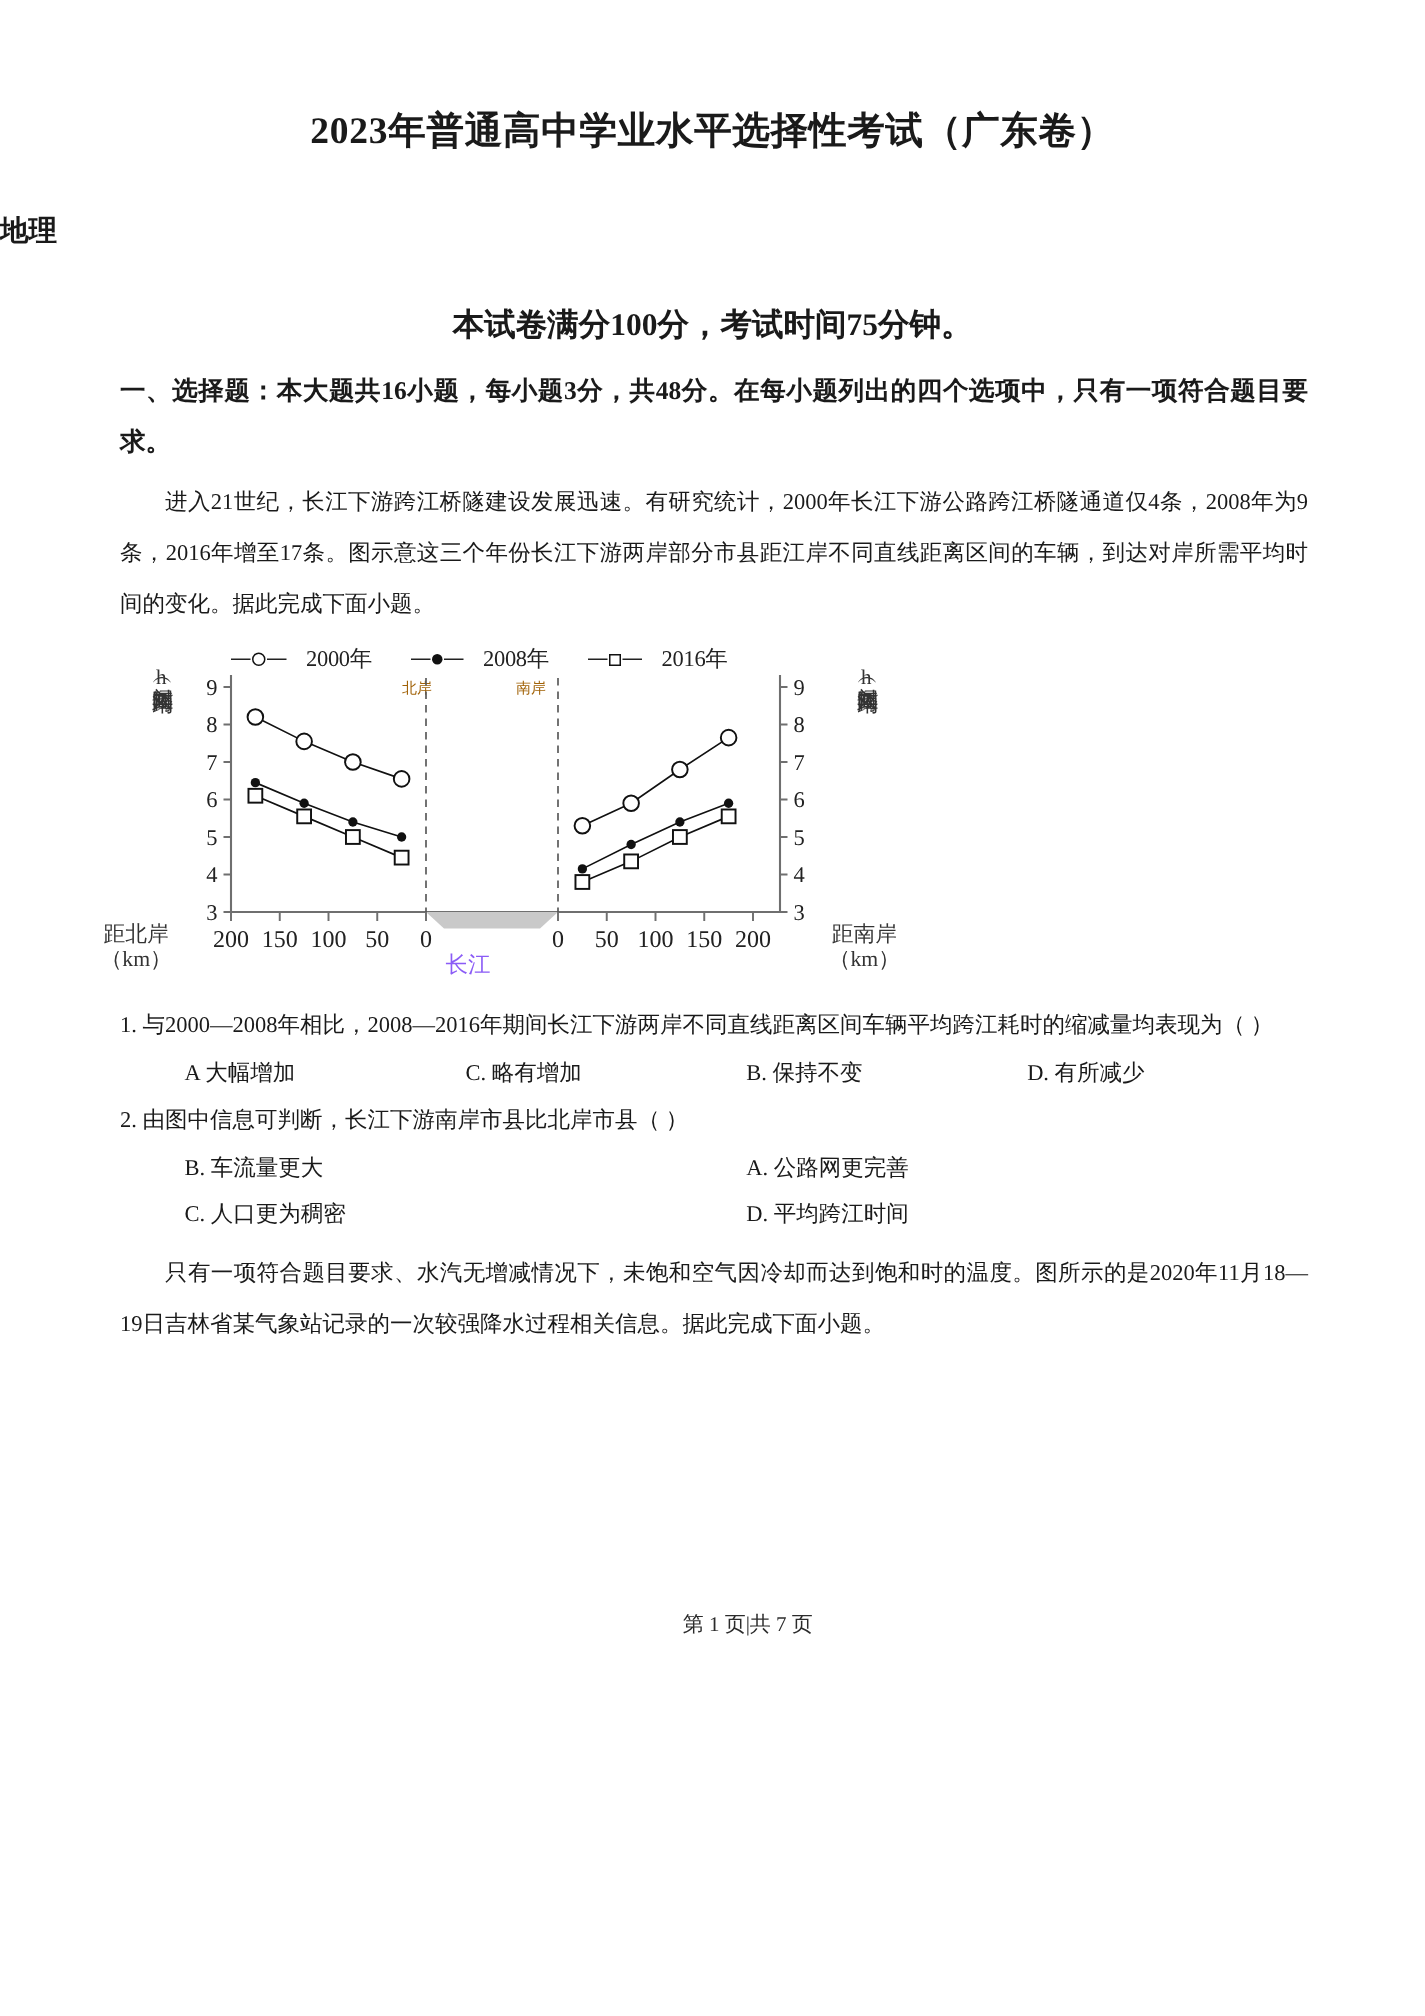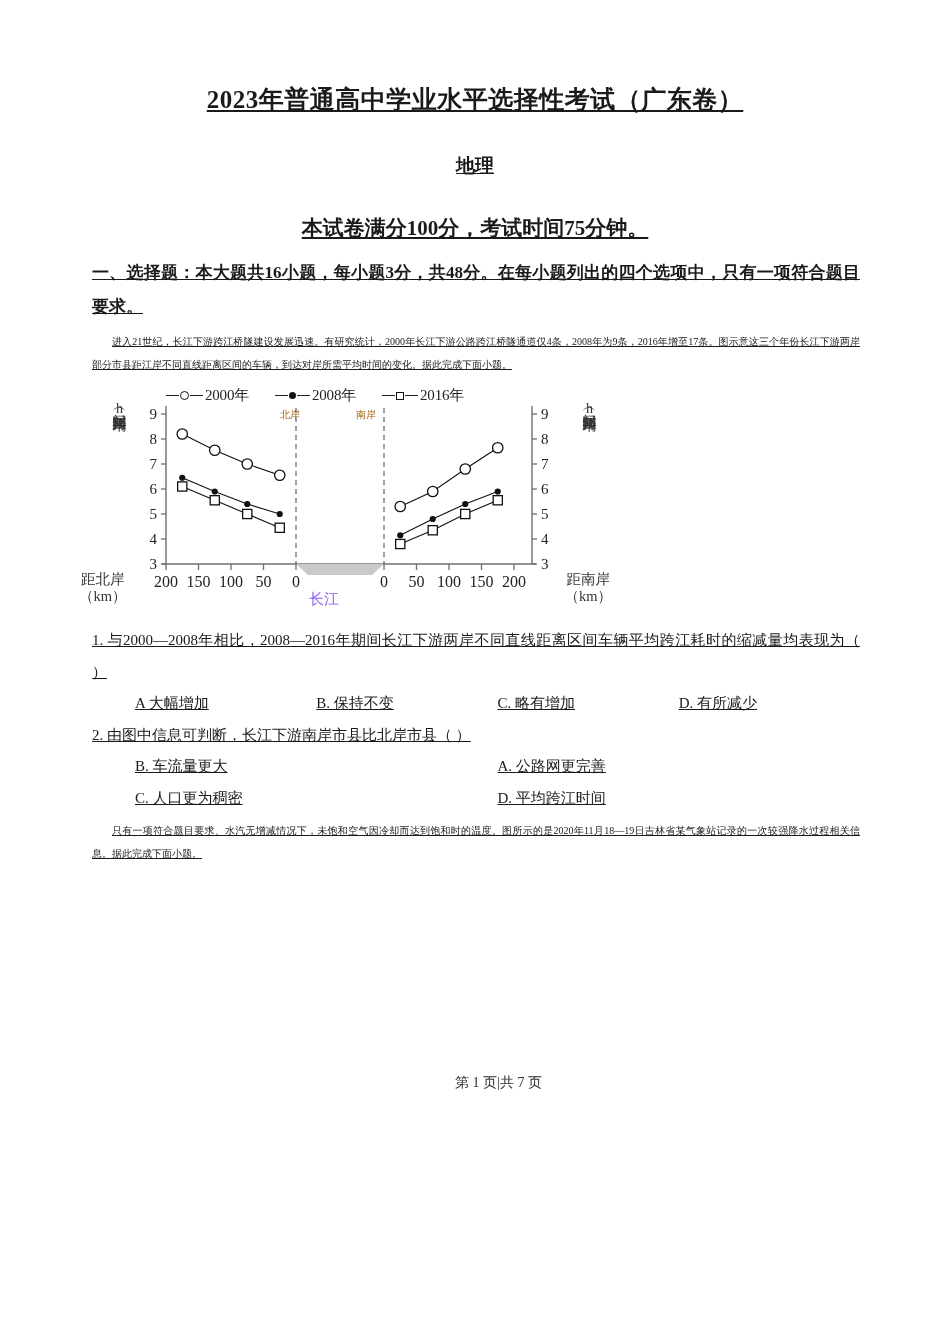--- a/index.html
+++ b/index.html
@@ -11,34 +11,33 @@
     background: #ffffff;
     font-family: "Liberation Serif", "DejaVu Serif", serif;
     color: #1a1a1a;
     position: relative;
     overflow: hidden;
   }
   .page {
     position: relative;
     width: 950px;
     height: 1104px;
-    padding: 12px;
-    text-decoration: underline;
+    padding: 0;
   }
   .doc-title {
     text-align: center;
     font-size: 25px;
     font-weight: bold;
     letter-spacing: 0.5px;
     margin: 0;
     padding-top: 72px;
     line-height: 1.3;
   }
   .subject-title {
-    text-align: center;
+    text-align: left;
     font-size: 19px;
     font-weight: bold;
     margin: 0;
     padding-top: 36px;
   }
   .exam-info {
     text-align: center;
     font-size: 21px;
     font-weight: bold;
     margin: 0;
@@ -46,21 +45,21 @@
   }
   .section-head {
     font-size: 17px;
     font-weight: bold;
     line-height: 2.05;
     margin: 0;
     padding: 14px 78px 0 80px;
     text-align: justify;
   }
   .passage {
-    font-size: 10px;
+    font-size: 15px;
     line-height: 2.25;
     margin: 0;
     padding: 6px 78px 0 80px;
     text-indent: 2em;
     text-align: justify;
   }
   .question {
     font-size: 15px;
     line-height: 2.1;
     margin: 0;
@@ -121,21 +120,21 @@
   .mk-circle {
     width: 9px; height: 9px; border: 1.3px solid #111;
     border-radius: 50%; background: #fff;
   }
   .mk-dot {
     width: 7px; height: 7px; border-radius: 50%; background: #111;
   }
   .mk-square {
     width: 8px; height: 8px; border: 1.3px solid #111; background: #fff;
   }
-  .legend-label { font-size: 15px; margin-left: 1px; letter-spacing:-0.2px;}
+  .legend-label { font-size: 15px; margin-left: 12px; letter-spacing:-0.2px;}
 
   .ylab {
     position: absolute;
     font-size: 14px;
     color: #333;
     writing-mode: vertical-rl;
     text-orientation: upright;
     letter-spacing: -1px;
     white-space: nowrap;
   }
@@ -312,22 +311,22 @@
             <rect x="409.15" y="109.65" width="9.2" height="9.2" fill="#fff" stroke="#111" stroke-width="1.3"></rect>
           </g>
       </svg>
     </div>
   </div>
 
   <div class="q-spacer"></div>
   <p class="question">1. 与2000—2008年相比，2008—2016年期间长江下游两岸不同直线距离区间车辆平均跨江耗时的缩减量均表现为（      ）</p>
   <div class="options-row four">
     <div>A  大幅增加</div>
+    <div>C. 略有增加</div>
     <div>B. 保持不变</div>
-    <div>C. 略有增加</div>
     <div>D. 有所减少</div>
   </div>
 
   <p class="question">2. 由图中信息可判断，长江下游南岸市县比北岸市县（      ）</p>
   <div class="options-row two">
     <div>B. 车流量更大</div>
     <div>A. 公路网更完善</div>
   </div>
   <div class="options-row two">
     <div>C. 人口更为稠密</div>

